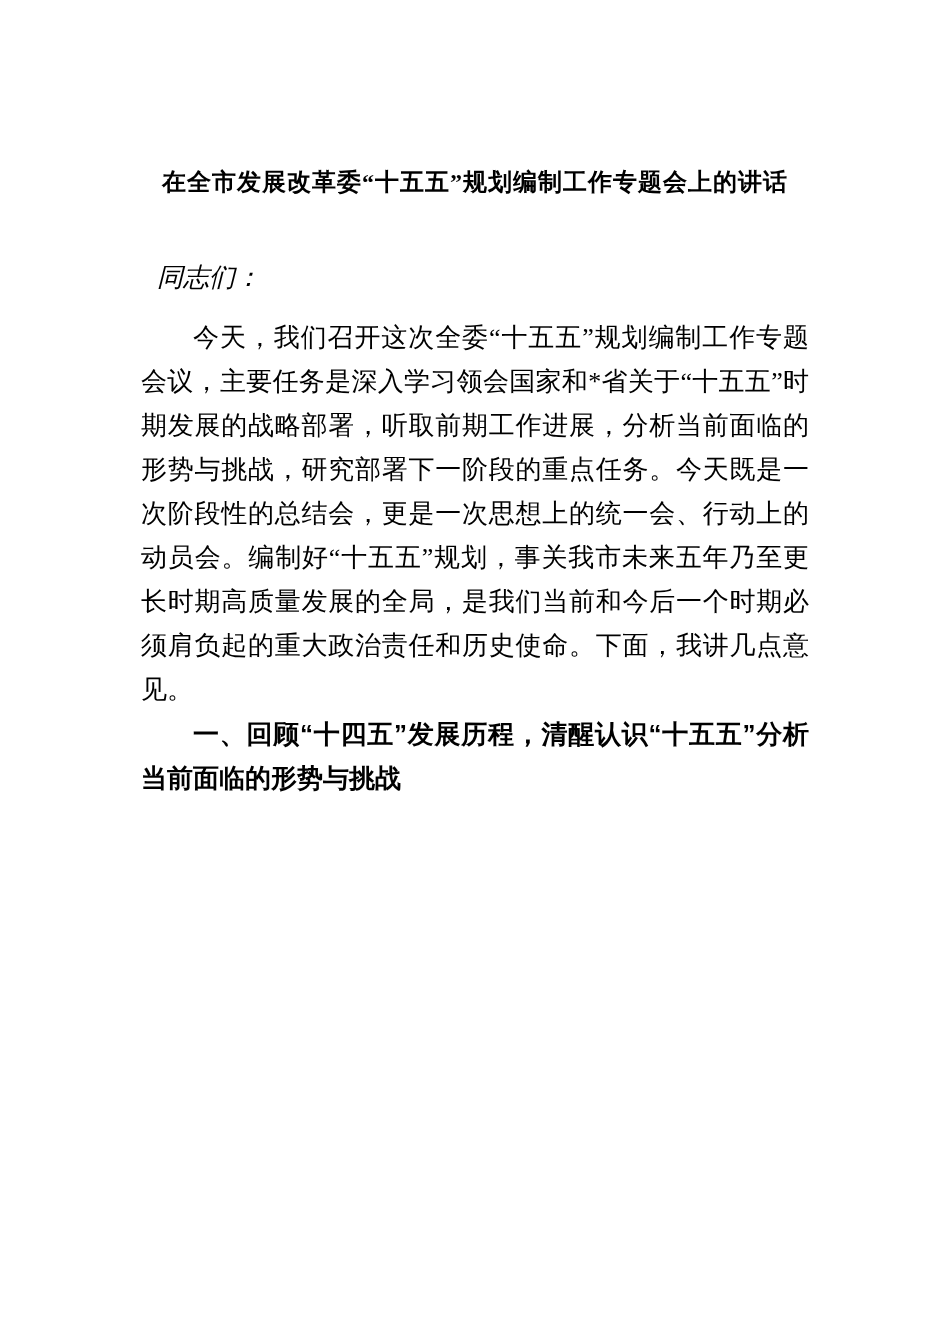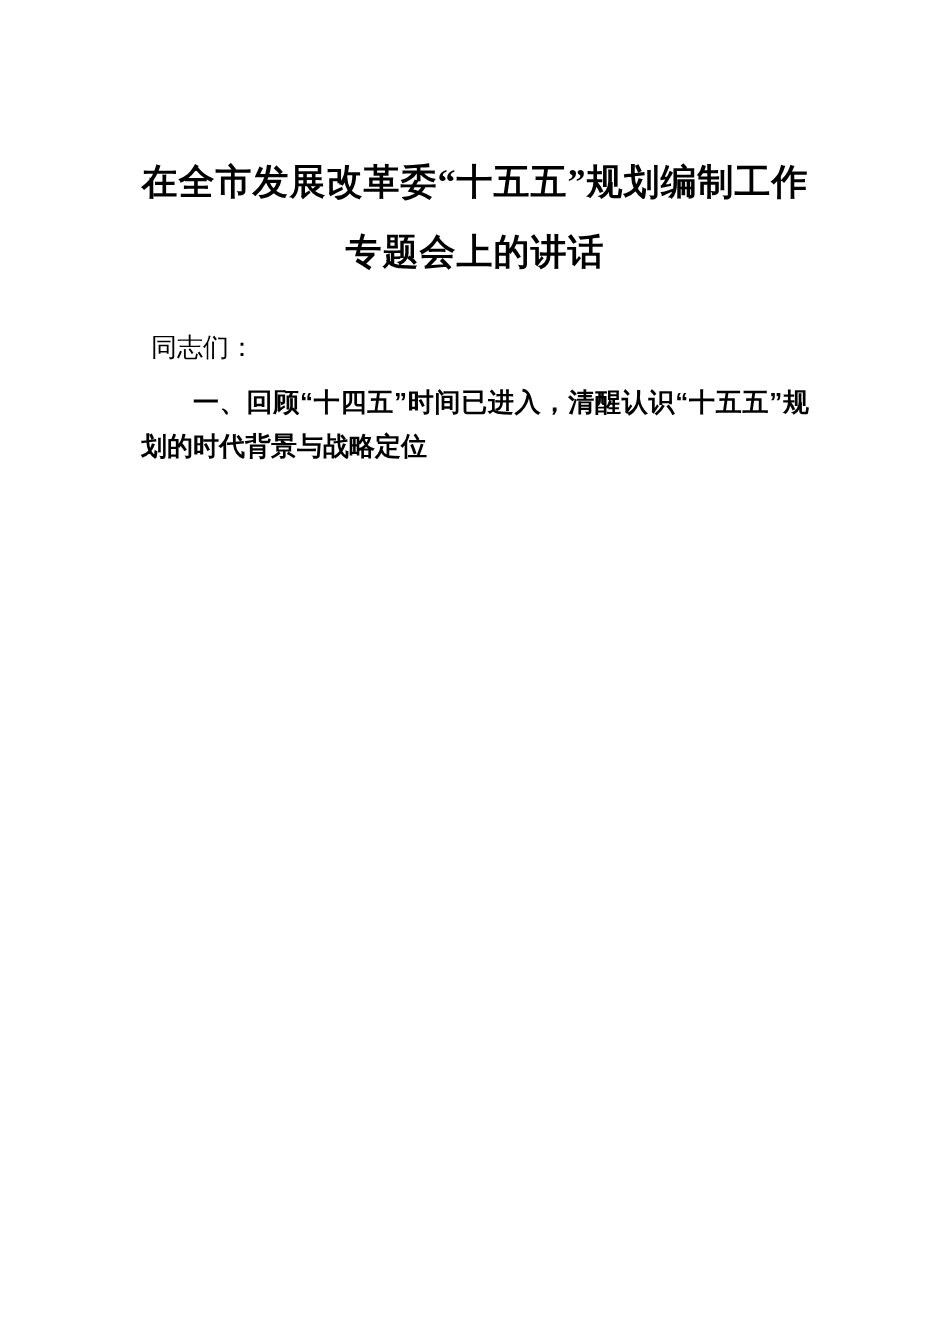--- a/index.html
+++ b/index.html
@@ -13,36 +13,37 @@
     height: 1344px;
     margin: 0 auto;
     background: #ffffff;
     color: #000000;
     box-sizing: border-box;
     padding: 147px 141px 0 141px;
     overflow: hidden;
   }
   .doc-title {
     font-family: "Liberation Serif", "DejaVu Serif", serif;
-    font-size: 36px;
+    font-size: 24px;
     font-weight: bold;
     line-height: 70px;
     text-align: center;
     margin: 0 0 39px 0;
     letter-spacing: 1px;
   }
   .doc-body {
     font-family: "Liberation Serif", "DejaVu Serif", serif;
     font-size: 26px;
     line-height: 44px;
   }
   .salutation {
-    margin: 10px;
+    margin: 16px;
     text-indent: 0;
     text-align: justify;
+    font-style: italic;
   }
   .body-para {
     margin: 0;
     text-indent: 2em;
     text-align: justify;
     text-justify: inter-ideograph;
   }
   .section-heading {
     font-family: "Liberation Sans", "DejaVu Sans", sans-serif;
     font-size: 26px;
@@ -55,17 +56,18 @@
 </style>
 </head>
 <body>
 
 <div class="page">
   <h1 class="doc-title">在全市发展改革委“十五五”规划编制工作专题会上的讲话</h1>
 
   <div class="doc-body">
     <p class="salutation">同志们：</p>
 
+    <p class="body-para">今天，我们召开这次全委“十五五”规划编制工作专题会议，主要任务是深入学习领会国家和*省关于“十五五”时期发展的战略部署，听取前期工作进展，分析当前面临的形势与挑战，研究部署下一阶段的重点任务。今天既是一次阶段性的总结会，更是一次思想上的统一会、行动上的动员会。编制好“十五五”规划，事关我市未来五年乃至更长时期高质量发展的全局，是我们当前和今后一个时期必须肩负起的重大政治责任和历史使命。下面，我讲几点意见。</p>
 
-    <h2 class="section-heading">一、回顾“十四五”时间已进入，清醒认识“十五五”规划的时代背景与战略定位</h2>
+    <h2 class="section-heading">一、回顾“十四五”发展历程，清醒认识“十五五”分析当前面临的形势与挑战</h2>
 
   </div>
 </div>
 
 </body></html>

